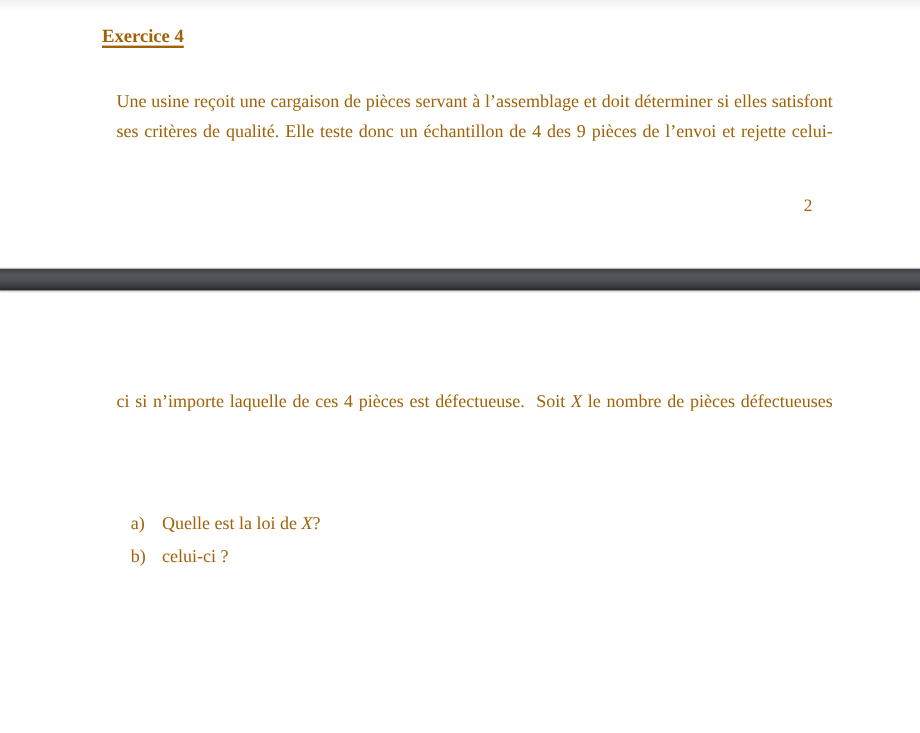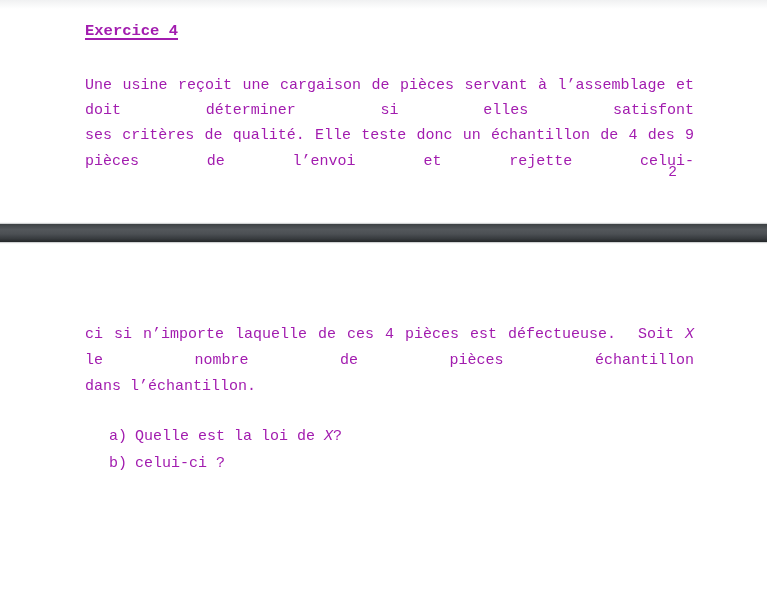--- a/index.html
+++ b/index.html
@@ -1,37 +1,37 @@
 <!DOCTYPE html>
 <html><head>
 <meta charset="utf-8">
 <style>
   html, body { margin:0; padding:0; background:#ffffff; }
   .screen {
     position:relative; width:767px; height:478px; overflow:hidden;
-    background:#ffffff; color:#a21caf;
-    font-family:Liberation Mono, monospace;
+    background:#ffffff; color:#a16207;
+    font-family:Liberation Serif, serif;
   }
   .top-shade {
     position:absolute; left:0; top:0; width:767px; height:9px;
     background:linear-gradient(180deg, #f0f1f2 0%, #ffffff 100%);
   }
   .doc-title {
     position:absolute; left:85px; top:22px;
     font-size:15.5px; font-weight:bold; line-height:18px;
   }
   .doc-title .u {
     text-decoration:underline;
     text-decoration-thickness:1.5px;
     text-underline-offset:3px;
   }
   .para { position:absolute; left:85px; width:609px; font-size:15px; }
   .para-1 { top:73px;  line-height:25.2px; }
   .para-2 { top:322px; line-height:26px; }
-  .line { white-space:normal; }
+  .line { white-space:normal;margin-left:12px; }
   .line.j { text-align:justify; text-align-last:justify; }
   .page-number {
     position:absolute; left:85px; top:163px; width:592px;
     text-align:right; font-size:14.5px; line-height:18px;
   }
   .separator {
     position:absolute; left:0; top:224px; width:767px; height:18px;
     background:linear-gradient(180deg,
       #3d4144 0%, #53575b 30%, #4c5054 55%, #373b3e 82%, #232628 100%);
     box-shadow:0 -1px 1px rgba(120,125,130,0.35), 0 1px 1px rgba(120,125,130,0.35);
@@ -62,22 +62,21 @@
       <div class="line j">ses critères de qualité. Elle teste donc un échantillon de 4 des 9 pièces de l’envoi et rejette celui-</div>
     </div>
 
     <div class="page-number">2</div>
   </div>
 
   <div class="separator"></div>
 
   <div>
     <div class="para para-2">
-      <div class="line j"><span>ci si n’importe laquelle de ces 4 pièces est défectueuse.&nbsp; Soit </span><span class="var">X</span><span> le nombre de pièces échantillon</span></div>
-      <div class="line">dans l’échantillon.</div>
+      <div class="line j"><span>ci si n’importe laquelle de ces 4 pièces est défectueuse.&nbsp; Soit </span><span class="var">X</span><span> le nombre de pièces défectueuses</span></div>
     </div>
 
     <div class="exercise-list">
 
       <div class="li-line">
         <span class="marker">a)</span><span>Quelle est la loi de </span><span class="var">X</span><span>?</span>
       </div>
 
       <div class="li-line j">
         <span class="marker">b)</span>

